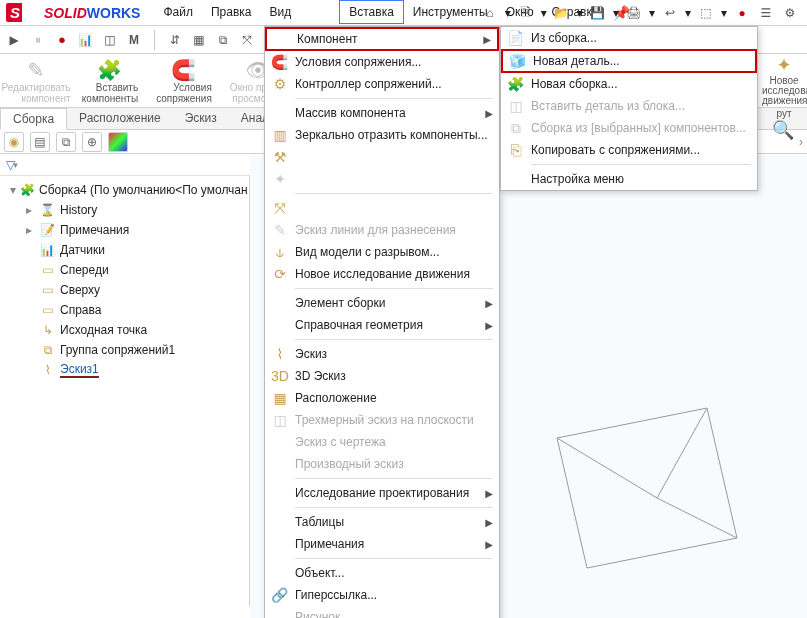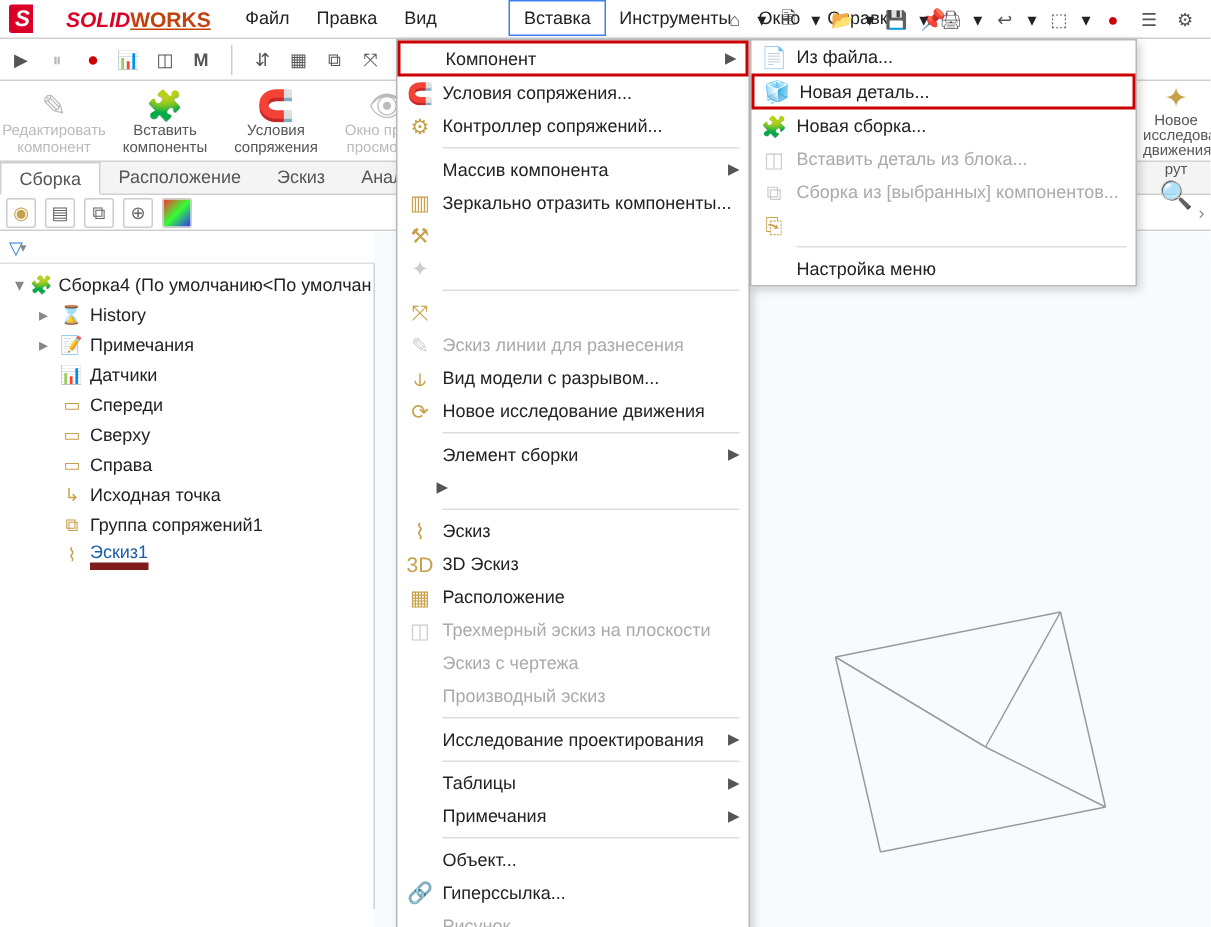--- a/index.html
+++ b/index.html
@@ -2,49 +2,49 @@
 <html><head>
 <meta charset="utf-8">
 <style>
 * { box-sizing: border-box; margin: 0; padding: 0; font-family: "Segoe UI", Tahoma, sans-serif; }
 body { width: 807px; height: 618px; background: #fff; overflow: hidden; position: relative; font-size: 12px; color: #222; }
 .topbar { display: flex; align-items: center; height: 26px; border-bottom: 1px solid #d0d0d0; padding: 0 6px; background: #fff; }
 .logo { display: flex; align-items: center; margin-right: 14px; }
 .logo-s { background: #da0027; color:#fff; font-weight:bold; font-style:italic; padding: 1px 2px 1px 4px; border-radius: 2px 0 0 2px; font-size: 15px;}
 .logo-txt { font-weight: bold; font-size: 14px; margin-left: 2px; }
 .logo-txt .solid { color:#da0027; font-style: italic; margin-left: 20px;}
-.logo-txt .works { color:#c2410c;text-decoration:underline; }
+.logo-txt .works { color:#1d4ed8; }
 .menubar { display: flex; gap: 0; }
 .menuitem { padding: 4px 9px; cursor: default; }
 .menuitem.hl { border: 1px solid #3b82f6; margin-top: -1px; margin-left: 39px;}
 .pin { margin-left: 6px; color: #2b7bd9; font-size: 14px; }
 .qat { position: absolute; right: 8px; top: 2px; display:flex; align-items:center; gap:6px; height: 22px;}
 .qat .ic { width: 18px; height: 18px; display:flex; align-items:center;justify-content:center; color:#555;}
 .secondbar { display:flex; align-items:center; height: 28px; padding: 0 4px; border-bottom: 1px solid #d0d0d0; gap: 4px;}
 .secondbar .ic { width: 20px; height: 20px; display:flex;align-items:center;justify-content:center;color:#555;}
 .secondbar .red { color:#c00;}
 .secondbar .sep { width:1px; height:20px; background:#ccc; margin: 0 6px;}
 .ribbon { display:flex; align-items:flex-start; height: 54px; padding: 2px 4px; border-bottom: 1px solid #d0d0d0; gap: 10px;}
 .rbtn { display:flex; flex-direction:column; align-items:center; width: 64px; padding-top: 2px;}
 .rbtn .ric { font-size: 20px; color:#888; height: 24px;}
-.rbtn .rlbl { font-size: 10px; text-align:center; line-height: 11px; color:#555;}
+.rbtn .rlbl { font-size: 10px; text-align:right; line-height: 11px; color:#555;}
 .rbtn.dis .rlbl, .rbtn.dis .ric { color:#bbb; }
 .tabrow { display:flex; height: 22px; border-bottom:1px solid #d0d0d0; background:#f4f4f4;}
 .tab { padding: 3px 12px; color:#555; cursor:default;}
 .tab.active { background:#fff; border: 1px solid #d0d0d0; border-bottom:1px solid #fff; margin-bottom:-1px;}
 .panelbar { display:flex; height: 24px; border-bottom:1px solid #d0d0d0; align-items:center; padding:0 4px; gap: 6px;}
 .panelbar .pic { width:20px; height:20px; border:1px solid #ccc; border-radius:2px; display:flex;align-items:center;justify-content:center; color:#666;}
 .filterrow { display:flex; align-items:center; height: 22px; padding: 2px 6px; border-bottom:1px solid #e0e0e0;}
 .sidebar { width: 250px; height: 430px; overflow:hidden; border-right:1px solid #d0d0d0; background:#fff;}
 .treeroot { padding: 4px 4px 4px 4px;}
 .trow { display:flex; align-items:center; height: 20px; padding-left: 6px; gap: 4px; white-space:nowrap;}
 .trow.indent1 { padding-left: 22px;}
 .trow .tic { width: 16px; text-align:center; color:#c7a04a;}
 .trow.selected { color: #1a5ea8; }
-.trow.selected .tlbl { border-bottom: 5px solid #7f1d1d;}
+.trow.selected .tlbl { border-bottom: 2px solid #7f1d1d;}
 .viewport { position:absolute; left: 250px; top: 155px; right:0; bottom:0; background:#f8fbfd;}
 .wire { position:absolute; right: 40px; bottom: 30px; width: 260px; height: 200px;}
 .wire line { stroke:#999; stroke-width:1;}
 .menu { position:absolute; background:#fff; border:1px solid #b8b8b8; box-shadow: 2px 2px 6px rgba(0,0,0,0.18); }
 .menu1 { left: 264px; top: 26px; width: 236px; }
 .menu2 { left: 500px; top: 26px; width: 258px; }
 .mrow { display:flex; align-items:center; height: 22px; padding: 0 6px 0 4px; position:relative;}
 .mrow.hl { border: 2px solid #c00; height: 24px;}
 .mrow .mic { width: 22px; text-align:center; color:#c7a04a; font-size:14px;}
 .mrow .mlbl { flex: 1; padding-left: 4px;}
@@ -283,20 +283,21 @@
       <span class="mlbl">Новое исследование движения</span>
     </div>
     <div class="msep"></div>
     <div class="mrow">
       <span class="mic"></span>
       <span class="mlbl">Элемент сборки</span>
       <span class="arr">▶</span>
     </div>
     <div class="mrow">
       <span class="mic"></span>
+      <span class="mlbl">Справочная геометрия</span>
       <span class="arr">▶</span>
     </div>
     <div class="msep"></div>
     <div class="mrow">
       <span class="mic">⌇</span>
       <span class="mlbl">Эскиз</span>
     </div>
     <div class="mrow">
       <span class="mic">3D</span>
       <span class="mlbl">3D Эскиз</span>
@@ -345,39 +346,40 @@
     </div>
     <div class="mrow dis">
       <span class="mic"></span>
       <span class="mlbl">Рисунок...</span>
     </div>
   </div>
 
 <div class="menu menu2" id="menu2">
     <div class="mrow">
       <span class="mic">📄</span>
-      <span class="mlbl">Из файла...</span>
+      <span class="mlbl">Из сборка...</span>
     </div>
     <div class="mrow hl">
       <span class="mic">🧊</span>
       <span class="mlbl">Новая деталь...</span>
     </div>
     <div class="mrow">
       <span class="mic">🧩</span>
       <span class="mlbl">Новая сборка...</span>
     </div>
     <div class="mrow dis">
       <span class="mic">◫</span>
       <span class="mlbl">Вставить деталь из блока...</span>
     </div>
     <div class="mrow dis">
       <span class="mic">⧉</span>
       <span class="mlbl">Сборка из [выбранных] компонентов...</span>
     </div>
     <div class="mrow">
       <span class="mic">⎘</span>
+      <span class="mlbl">Копировать с сопряжениями...</span>
     </div>
     <div class="msep"></div>
     <div class="mrow">
       <span class="mic"></span>
       <span class="mlbl">Настройка меню</span>
     </div>
   </div>
 
 </body></html>

